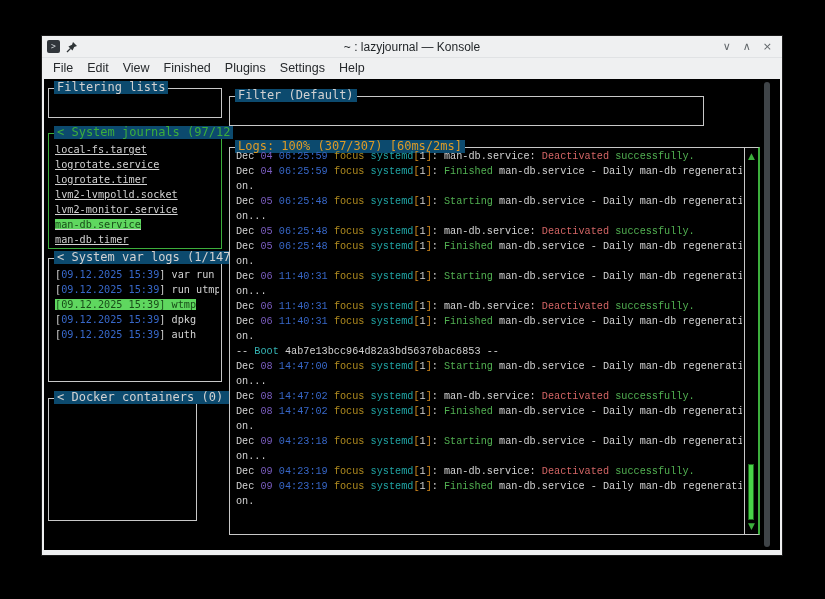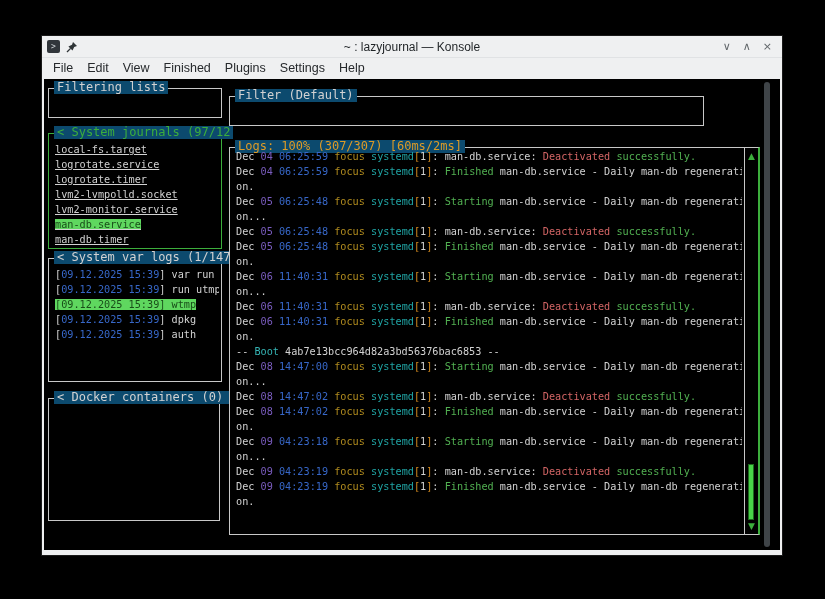--- a/index.html
+++ b/index.html
@@ -28,21 +28,21 @@
   .sel{background:var(--sel-bg);color:var(--sel-fg);text-align:right;}
   
   .c-w{color:var(--fg);} .c-d{color:var(--day);} .c-t{color:var(--time);}
   .c-h{color:var(--host);} .c-p{color:var(--proc);} .c-b{color:var(--bracket);}
   .c-r{color:var(--red);} .c-g{color:var(--green);} .c-c{color:var(--cyan);}
   
   .sb-col{position:absolute;top:0;bottom:0;right:0;width:13px;border-left:1px solid var(--border-gray);}
   .sb-arrow{position:absolute;left:0;right:0;text-align:center;color:var(--border-green);font-size:9px;line-height:12px;font-family:"DejaVu Sans",sans-serif;}
   .sb-arrow.up{top:2px;} .sb-arrow.down{bottom:2px;}
   .sb-thumb{position:absolute;left:3px;width:6px;top:316px;height:56px;background:#49d349;border:1px solid #1d6b1d;box-sizing:border-box;}
-  .logrows{position:absolute;left:6px;top:1px;right:16px;}
+  .logrows{position:absolute;left:6px;top:1px;right:16px;font-family:Liberation Mono, monospace;}
 </style>
 </head>
 <body>
 
 <div class="stage">
   <div class="window">
 
     <div class="titlebar">
       <div class="tb-left">
         <span class="kicon">&gt;</span>
@@ -93,21 +93,21 @@
           <span class="box-title">&lt; System var logs (1/147</span>
           <div class="list" style="top:8px;" id="varlogs-list">
               <div class="row"><span class="c-w">[</span><span class="c-t">09.12.2025 15:39</span><span class="c-w">] var run</span></div>
               <div class="row"><span class="c-w">[</span><span class="c-t">09.12.2025 15:39</span><span class="c-w">] run utmp</span></div>
               <div class="row"><span class="sel">[09.12.2025 15:39] wtmp</span></div>
               <div class="row"><span class="c-w">[</span><span class="c-t">09.12.2025 15:39</span><span class="c-w">] dpkg</span></div>
               <div class="row"><span class="c-w">[</span><span class="c-t">09.12.2025 15:39</span><span class="c-w">] auth</span></div>
             </div>
         </div>
 
-        <div class="tbox" style="left:4px;top:319px;width:172px;height:123px;padding-left:8px;">
+        <div class="tbox" style="left:4px;top:319px;width:149px;height:123px;padding-left:8px;">
           <span class="box-title">&lt; Docker containers (0) </span>
         </div>
 
         <div class="tbox" style="left:185px;top:17px;width:475px;height:30px;">
           <span class="box-title">Filter (Default)</span>
         </div>
 
         <div class="tbox" style="left:185px;top:68px;width:531px;height:388px;border-right:2px solid var(--border-green);">
           <span class="box-title orange">Logs: 100% (307/307) [60ms/2ms]</span>
           <div class="logrows" id="log-rows">

